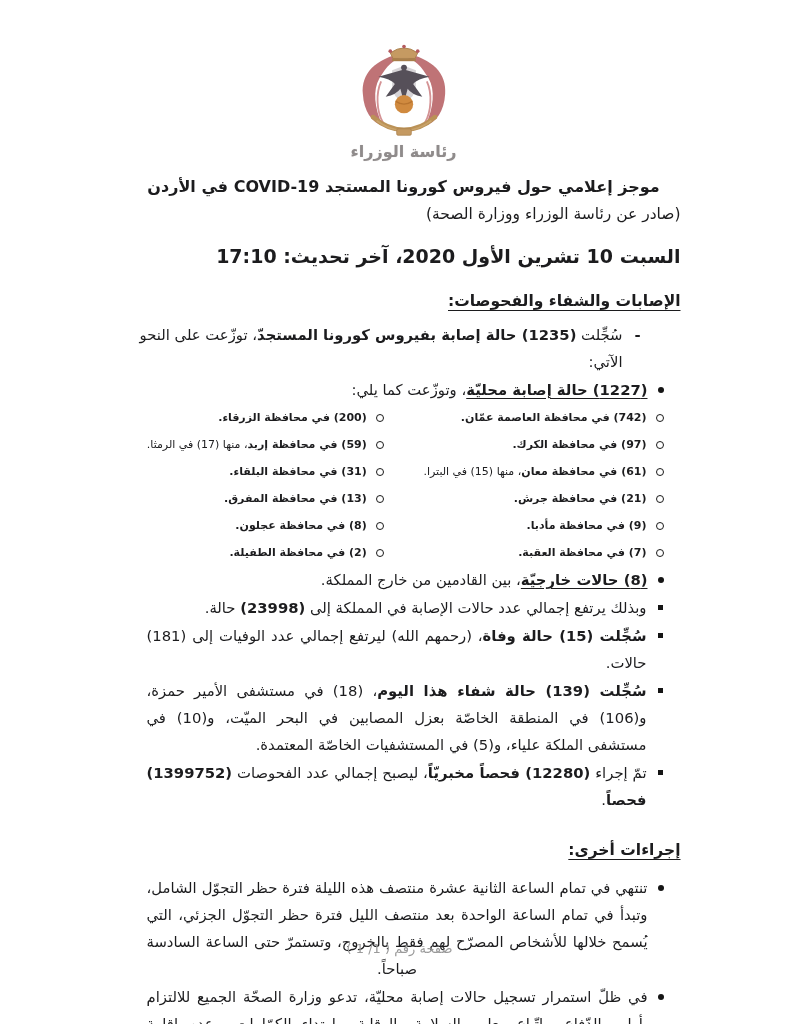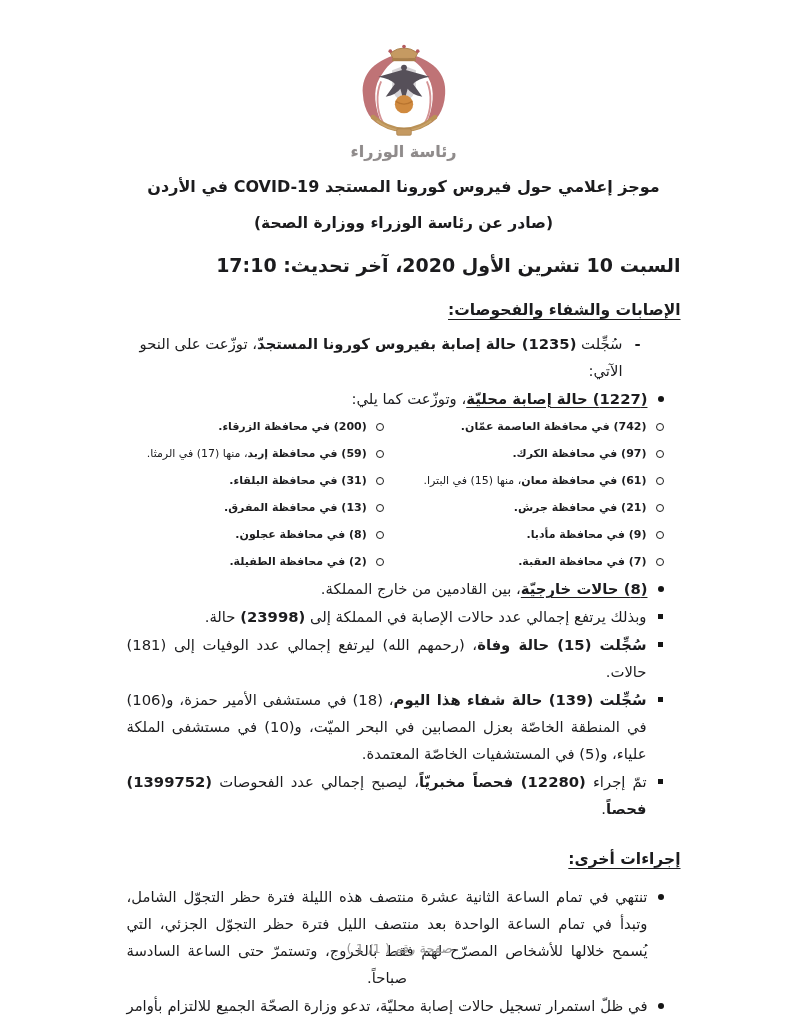--- a/index.html
+++ b/index.html
@@ -14,42 +14,42 @@
   }
   
   .logo-wrap{text-align:center; line-height:1;}
   .logo-wrap svg{display:inline-block;}
   .logo-caption{
     margin-top:3px; font-size:16px; color:#8f8b8b; font-weight:700;
     letter-spacing:0; text-shadow:0 0 1px rgba(150,140,140,.35);
   }
   
   .title{font-weight:700; font-size:16px; text-align:center; margin-top:16px; line-height:1.4;}
-  .subtitle{font-weight:700; font-size:15.5px; text-align:center; margin-top:15px; line-height:1.4;}
+  .subtitle{font-weight:400; font-size:15.5px; margin-top:6px; line-height:1.4;}
   .date-line{font-weight:700; font-size:19px; text-align:right; margin-top:17px; line-height:1.4;}
   .sec-heading{
     font-weight:700; font-size:15.5px; text-decoration:underline;
     text-underline-offset:4px; margin:20px 0 8px 0; line-height:1.5;
   }
   .sec-heading.second{margin-top:26px; margin-bottom:12px;}
   
   .li{display:flex; align-items:flex-start; font-size:14.8px; line-height:27px; margin:0 0 1px 0;}
   .txt{flex:1 1 auto; min-width:0;}
   .jt{text-align:justify;}
   .jc{text-align:justify; text-align-last:center;}
   b{font-weight:700;}
   .bu{font-weight:700; text-decoration:underline; text-underline-offset:3px;}
   
   .mk-dash{flex:0 0 auto; width:14px; margin-left:8px; font-weight:700; text-align:center;}
   .dot{flex:0 0 auto; width:6px; height:6px; background:#151515; border-radius:50%; margin:11px 1px 0 10px;}
   .ring{flex:0 0 auto; width:6px; height:6px; border:1.4px solid #1a1a1a; border-radius:50%; background:transparent; margin:10px 1px 0 9px;}
   .sqr{flex:0 0 auto; width:5px; height:5px; background:#151515; margin:11px 2px 0 11px;}
   
   .ind-dash{padding-right:36px;}
-  .ind1{padding-right:16px;}
+  .ind1{padding-right:16px;margin-left:20px;}
   
   .gov-row{display:flex; padding-right:16px;}
   .gov-cell{display:flex; align-items:flex-start; font-size:11px; line-height:27px;}
   .gov-right{flex:0 0 52%;}
   .gov-left{flex:1 1 auto; min-width:0;}
   
   .footer{
     position:absolute; left:0; right:8px; top:941px; text-align:center;
     color:#9a9a9a; font-size:13px; direction:rtl;
   }

